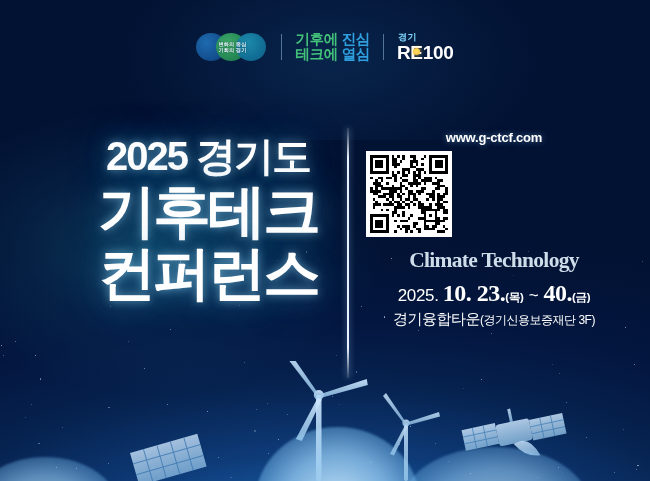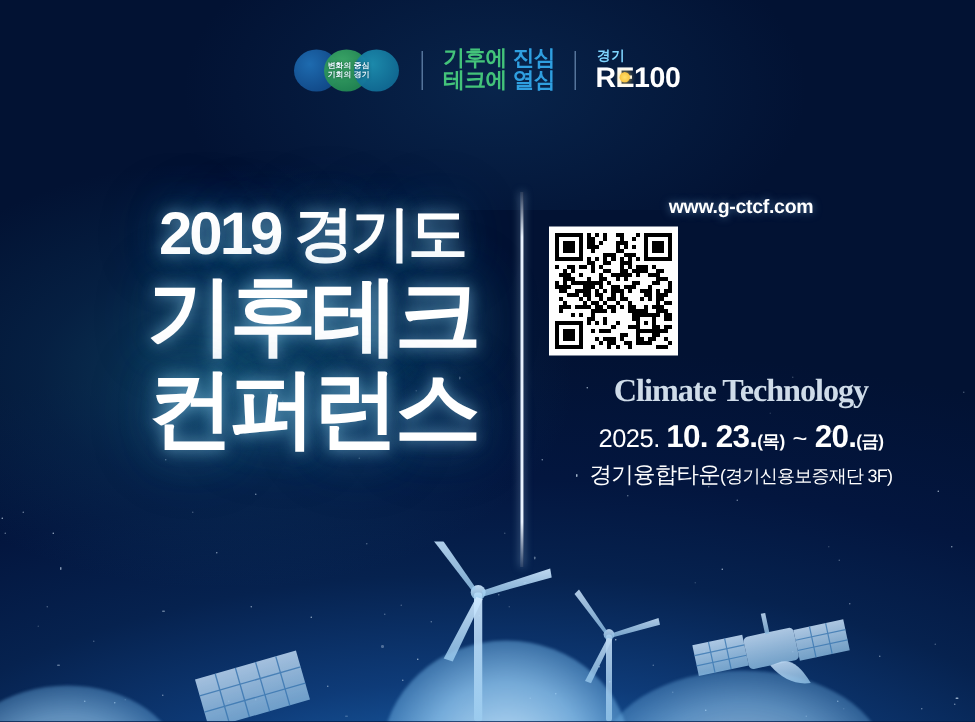--- a/index.html
+++ b/index.html
@@ -102,21 +102,21 @@
     margin-top:11px;color:#cfdce9;font-weight:bold;
     font-size:21.5px;line-height:24.5px;letter-spacing:-.7px;
     font-family:Liberation Serif, serif;
   }
   .en .ln{white-space:nowrap;}
 
   .date{
     margin-top:7px;color:#ffffff;white-space:nowrap;letter-spacing:-.3px;
   }
   .date .yr{font-size:17px;font-weight:normal;}
-  .date .big{font-size:21px;font-weight:bold;letter-spacing:-.5px;}
+  .date .big{font-size:24px;font-weight:bold;letter-spacing:-.5px;font-family:Liberation Serif, serif;}
   .date .day{font-size:11.5px;font-weight:bold;}
   .date .tilde{font-size:17px;font-weight:normal;padding:0 1px;}
 
   .venue{margin-top:3px;color:#ffffff;white-space:nowrap;letter-spacing:-.5px;}
   .venue .main{font-size:15px;font-weight:normal;}
   .venue .sub{font-size:12px;font-weight:normal;}
 
   
   .scene{position:absolute;left:0;bottom:0;width:650px;height:120px;pointer-events:none;}
   .hill{
@@ -249,21 +249,21 @@
       <span class="word">
         <span>RE100</span>
         <span class="sun"></span>
       </span>
     </div>
   </div>
 
   <div class="vdivider"></div>
 
   <div class="headline">
-    <div class="l1">2019 경기도</div>
+    <div class="l1">2025 경기도</div>
     <div class="l2">기후테크</div>
     <div class="l3">컨퍼런스</div>
   </div>
 
   <div class="rcol">
 
     <div class="url">www.g-ctcf.com</div>
 
     <div class="qr">
       <svg viewBox="0 0 29 29" shape-rendering="crispEdges">
@@ -666,21 +666,21 @@
     </div>
 
     <div class="en">
       <div class="ln">Climate Technology</div>
     </div>
 
     <div class="date">
       <span class="yr">2025.</span>
       <span class="big">10. 23.</span><span class="day">(목)</span>
       <span class="tilde">~</span>
-      <span class="big">20.</span><span class="day">(금)</span>
+      <span class="big">40.</span><span class="day">(금)</span>
     </div>
 
     <div class="venue">
       <span class="main">경기융합타운</span><span class="sub">(경기신용보증재단 3F)</span>
     </div>
   </div>
 
   <div class="scene">
     <div class="hill h2"></div>
     <div class="hill h1"></div>

